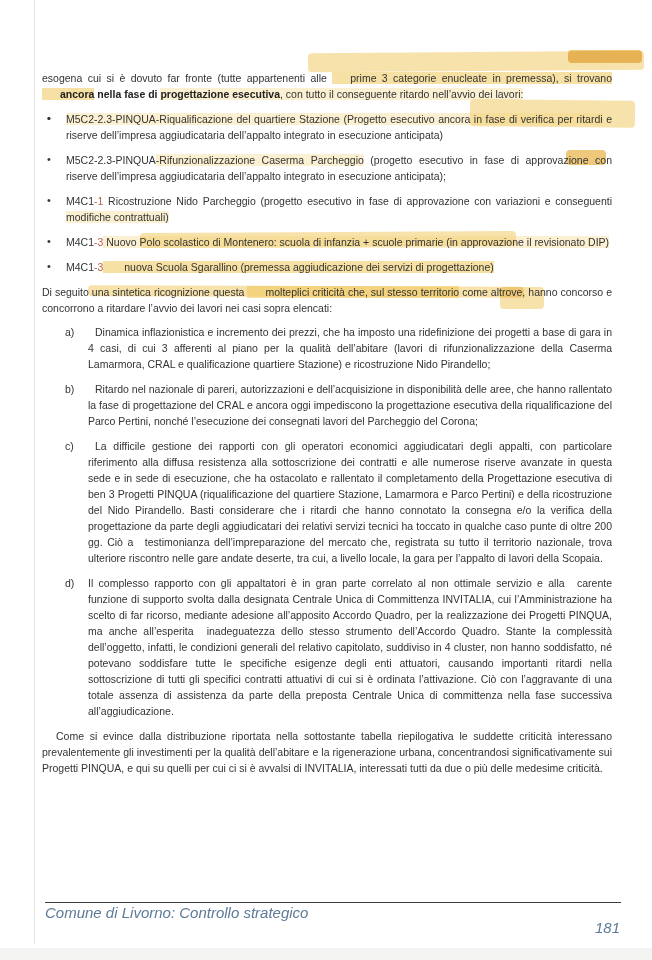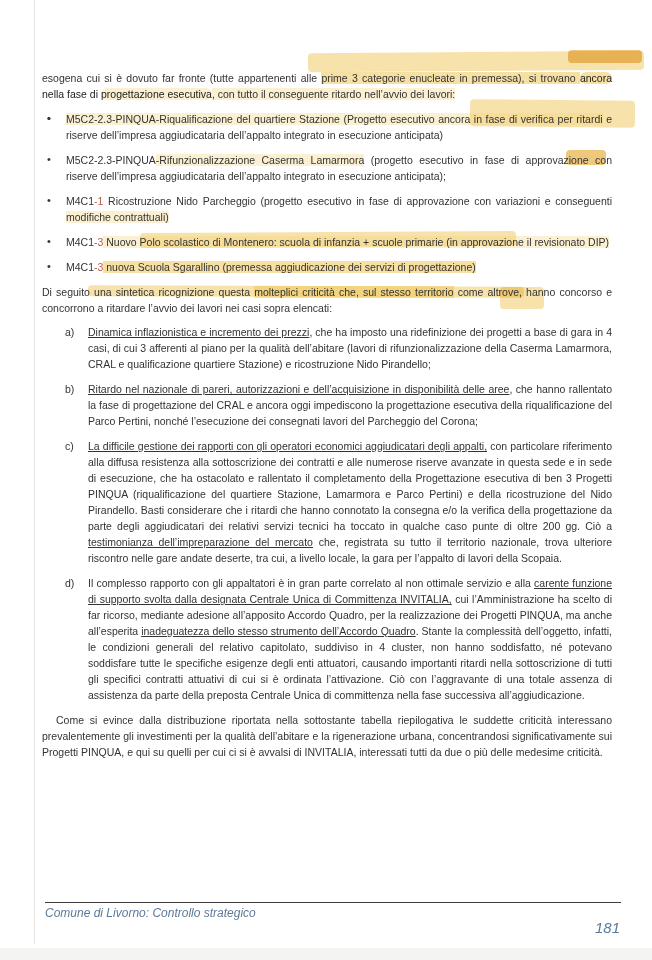--- a/index.html
+++ b/index.html
@@ -10,24 +10,24 @@
     overflow:hidden;
     font-family:"Liberation Sans","DejaVu Sans",sans-serif;
     font-size:10.5px;
     line-height:16px;
     color:#333333;
   }
   .scan-edge{position:absolute;left:34px;top:0;width:1px;height:944px;background:#e4e4e2;}
   .scan-bottom{position:absolute;left:0;bottom:0;width:652px;height:12px;background:#f4f4f3;}
   .content{position:absolute;left:42px;top:70px;width:570px;}
   p.para{margin:0 0 8px 0;text-align:justify;}
-  .b{font-weight:normal;color:#222;border-radius:6px;}
-  .u{text-decoration:underline;}
+  .b{font-weight:bold;color:#222;}
+  .u{margin-left:7px;}
   .red{color:#b85b45;}
-  .hl{background:rgba(240,198,88,0.55);}
+  .hl{background:rgba(240,198,88,0.55);padding-left:18px;}
   .hl-light{background:rgba(243,211,124,0.34);}
   ul.bullets{list-style:none;margin:2px 0 6px 0;padding:0;}
   ul.bullets li{
     position:relative;
     margin:0 0 9px 0;
     padding-left:24px;
     text-align:justify;
   }
   ul.bullets li .dot{
     position:absolute;left:5px;top:-1px;
@@ -55,21 +55,21 @@
   .s2{left:568px;top:50px;width:74px;height:13px;}
   .s3{left:470px;top:100px;width:165px;height:27px;transform:rotate(0.6deg);}
   .s4{left:566px;top:150px;width:40px;height:15px;}
   .s5{left:140px;top:232px;width:376px;height:15px;transform:rotate(-0.3deg);}
   .s6{left:88px;top:286px;width:436px;height:11px;transform:rotate(0.2deg);}
   .s7{left:500px;top:287px;width:44px;height:22px;}
   
   .footer-rule{position:absolute;left:45px;top:902px;width:576px;border-top:1px solid #3c3c3c;}
   .footer-text{
     position:absolute;left:45px;top:906px;width:576px;
-    font-style:italic;font-size:12px;line-height:14px;color:#5d7a99;
+    font-style:italic;font-size:15px;line-height:14px;color:#5d7a99;
   }
   .page-number{position:absolute;right:32px;top:920px;font-style:italic;font-size:15px;color:#5d7a99;}
 </style>
 </head>
 <body>
 
 <div class="page">
 
   <div class="scan-edge"></div>
   <div class="scan-bottom"></div>
@@ -82,21 +82,21 @@
   <div class="stroke s6"></div>
   <div class="stroke s7"></div>
 
   <div class="content">
 
     <p class="para"><span>esogena cui si è dovuto far fronte (tutte appartenenti alle </span><span class="hl">prime 3 categorie enucleate in premessa), si trovano </span><span class="b hl">ancora</span><span class="b"> nella fase di </span><span class="b hl-light">progettazione esecutiva</span><span class="hl-light">, con tutto il conseguente ritardo nell’avvio dei lavori:</span></p>
 
     <ul class="bullets">
       <li><span class="dot">•</span></li>
       <li><span class="dot">•</span><span class="hl-light">M5C2-2.3-PINQUA-Riqualificazione del quartiere Stazione (Progetto esecutivo ancora in fase di verifica per ritardi</span><span> e riserve dell’impresa aggiudicataria dell’appalto integrato in esecuzione anticipata)</span></li>
-      <li><span class="dot">•</span><span>M5C2-2.3-PINQUA</span><span class="hl-light">-Rifunzionalizzazione Caserma Lamarmora</span><span> (progetto esecutivo in fase di approvazione con riserve dell’impresa aggiudicataria dell’appalto integrato in esecuzione anticipata);</span></li>
+      <li><span class="dot">•</span><span>M5C2-2.3-PINQUA</span><span class="hl-light">-Rifunzionalizzazione Caserma Parcheggio</span><span> (progetto esecutivo in fase di approvazione con riserve dell’impresa aggiudicataria dell’appalto integrato in esecuzione anticipata);</span></li>
       <li><span class="dot">•</span><span>M4C1</span><span class="red">-1</span><span> Ricostruzione Nido Parcheggio (progetto esecutivo in fase di approvazione con variazioni e conseguenti </span><span class="hl-light">modifiche contrattuali)</span></li>
       <li><span class="dot">•</span><span>M4C1</span><span class="red">-3</span><span class="hl-light"> Nuovo Polo scolastico di Montenero: scuola di infanzia + scuole primarie (in approvazione il revisionato DIP)</span></li>
       <li><span class="dot">•</span><span>M4C1</span><span class="red">-3</span><span class="hl"> nuova Scuola Sgarallino (premessa aggiudicazione dei servizi di progettazione)</span></li>
     </ul>
 
     <p class="para"><span>Di seguito una sintetica ricognizione questa </span><span class="hl">molteplici criticità che, sul stesso territorio</span><span> come altrove, hanno concorso e concorrono a ritardare l’avvio dei lavori nei casi sopra elencati:</span></p>
 
     <ol class="letters">
       <li><span class="lmark">a)</span><span class="u">Dinamica inflazionistica e incremento dei prezzi</span><span>, che ha imposto una ridefinizione dei progetti a base di gara in 4 casi, di cui 3 afferenti al piano per la qualità dell’abitare (lavori di rifunzionalizzazione della Caserma Lamarmora, CRAL e qualificazione quartiere Stazione) e ricostruzione Nido Pirandello;</span></li>
       <li><span class="lmark">b)</span><span class="u">Ritardo nel nazionale di pareri, autorizzazioni e dell’acquisizione in disponibilità delle aree</span><span>, che hanno rallentato la fase di progettazione del CRAL e ancora oggi impediscono la progettazione esecutiva della riqualificazione del Parco Pertini, nonché l’esecuzione dei consegnati lavori del Parcheggio del Corona;</span></li>

